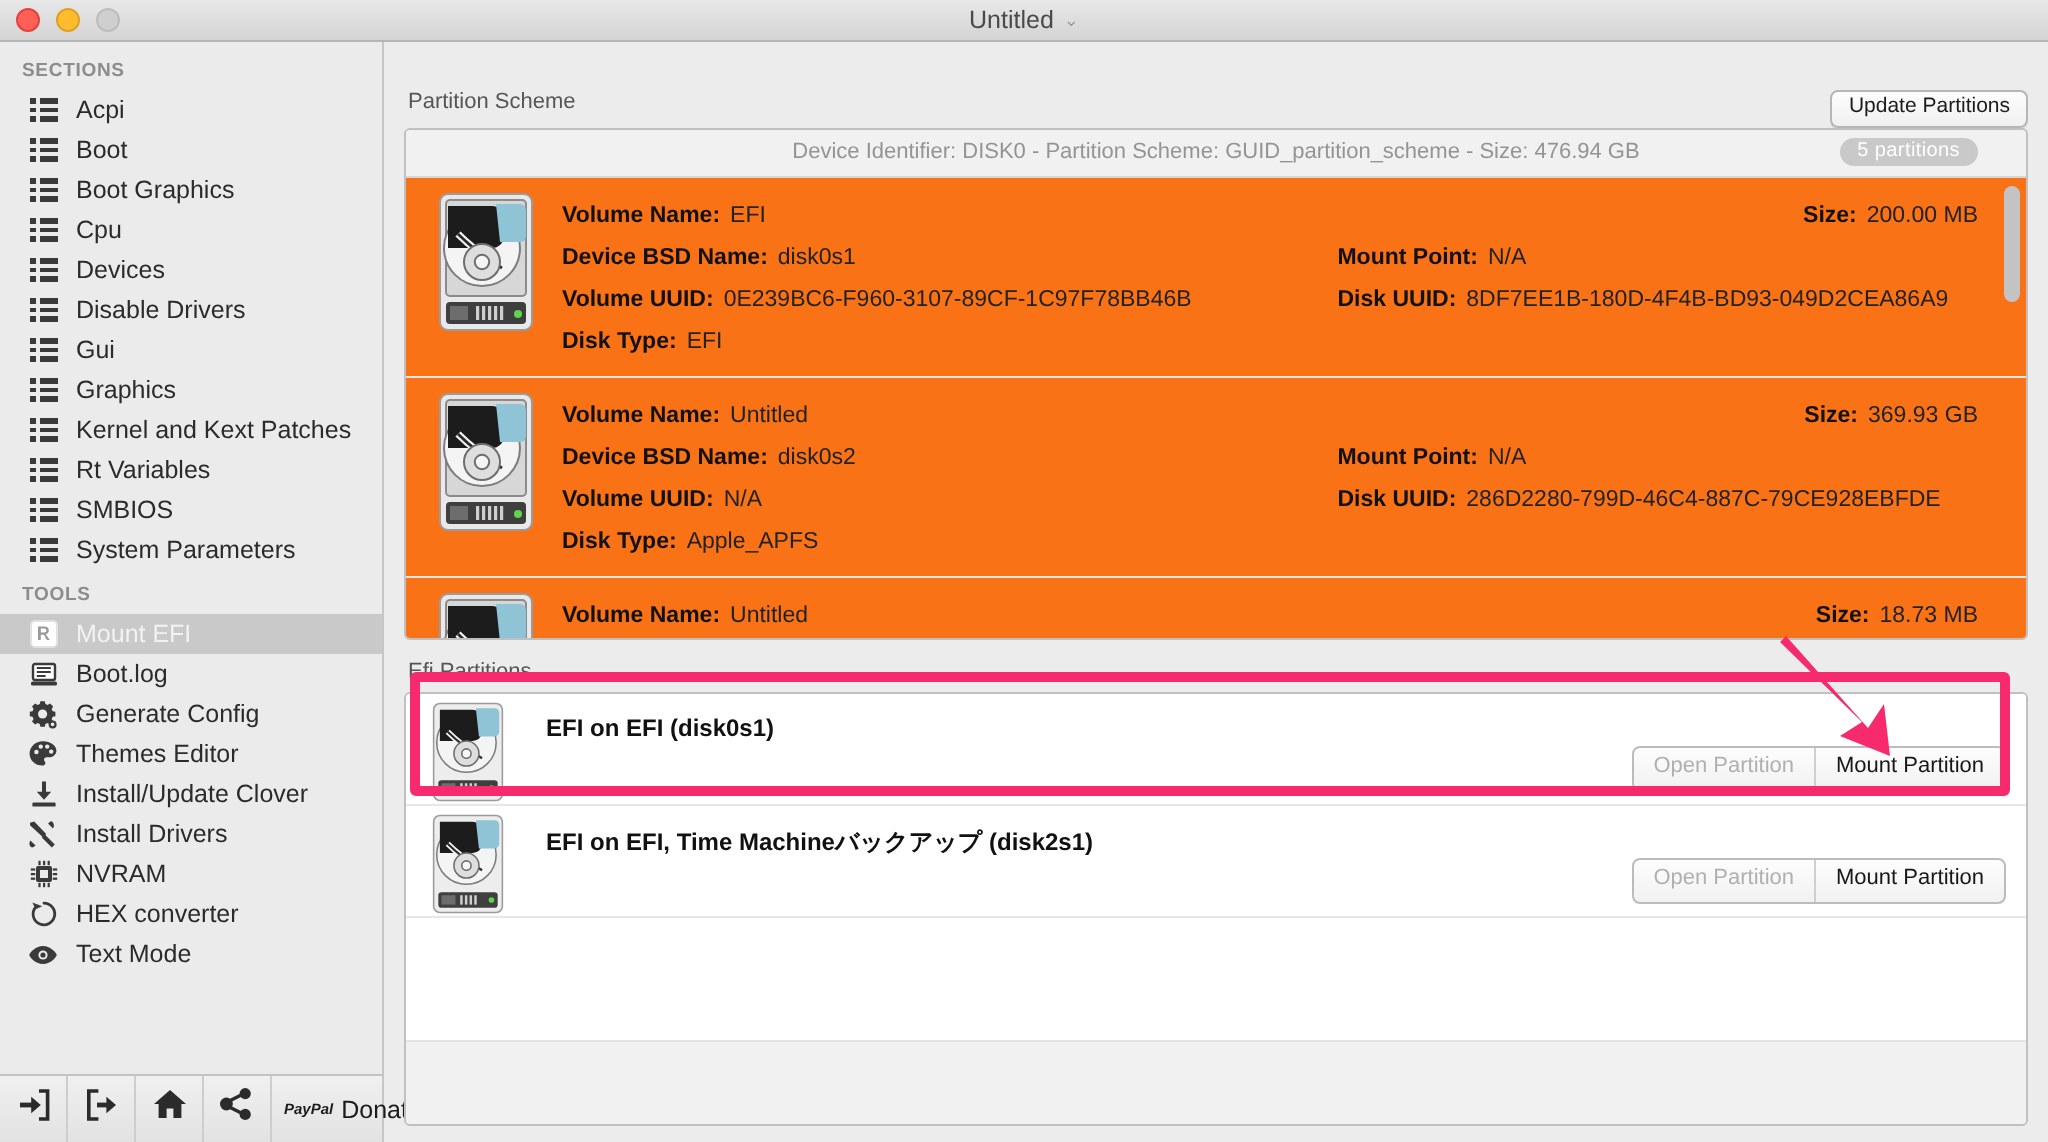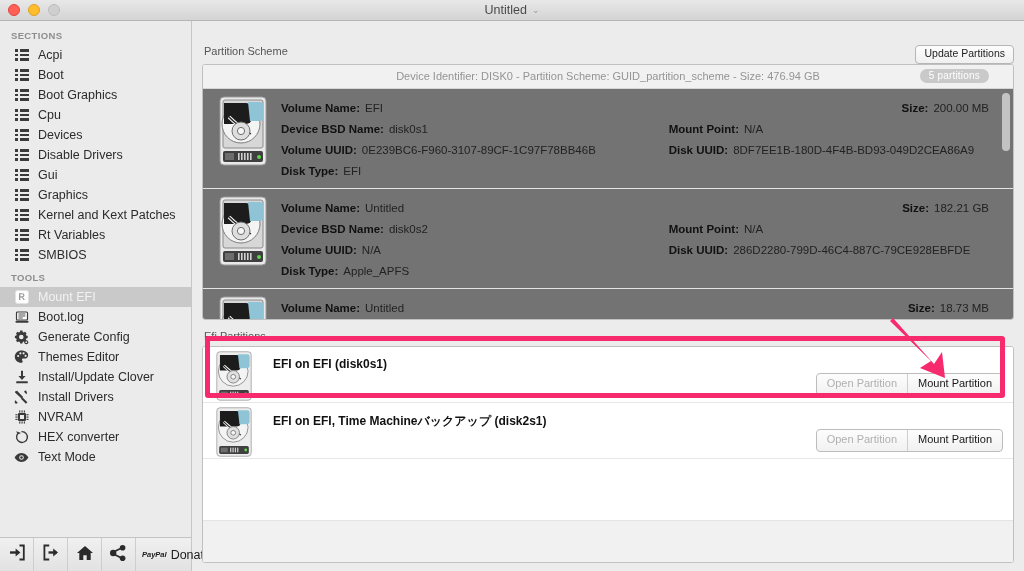--- a/index.html
+++ b/index.html
@@ -128,21 +128,21 @@
     background: #f1f1f1; border-bottom: 1px solid #d6d6d6;
     display: flex; align-items: center; justify-content: center;
     position: relative;
   }
   .scheme-head-text { font-size: 11px; color: #949494; }
   .badge {
     position: absolute; right: 24px; top: 4px;
     background: #c9c9c9; color: #fff; font-size: 10px;
     border-radius: 9px; padding: 1px 9px 2px; letter-spacing: .2px;
   }
-  .scheme-list { flex: 1; overflow: hidden; background: #737373; }
+  .scheme-list { flex: 1; overflow: hidden; background: #f97316; }
   .part-row {
     display: flex; gap: 12px; padding: 6px 14px 6px 14px;
     border-bottom: 1px solid #e4e4e4; position: relative;
   }
   .diskicon { width: 52px; height: 72px; flex: 0 0 52px; }
   .fields { flex: 1; min-width: 0; padding-top: 3px; }
   .fline { display: flex; font-size: 11.5px; color: #1a1a1a; height: 21px; align-items: center; }
   .fl-left { width: 54%; display: flex; gap: 5px; }
   .fl-right { flex: 1; display: flex; gap: 5px; }
   .fl-right.sz { justify-content: flex-end; padding-right: 10px; }
@@ -352,20 +352,33 @@
               <span class="listicon">
                 <i></i>
                 <i></i>
                 <i></i>
                 <b></b>
                 <b></b>
                 <b></b>
               </span>
             </span>
           <span class="sb-label">SMBIOS</span>
+        </div>
+        <div class="sb-item">
+          <span class="sb-ico">
+              <span class="listicon">
+                <i></i>
+                <i></i>
+                <i></i>
+                <b></b>
+                <b></b>
+                <b></b>
+              </span>
+            </span>
+          <span class="sb-label">System Parameters</span>
         </div>
 
         <div class="group-header" style="padding-top:7px">TOOLS</div>
 
         <div class="sb-item selected">
           <span class="sb-ico">
             <svg width="14" height="14" viewBox="0 0 14 14">
                 <rect x="0.5" y="0.5" width="13" height="13" rx="2" fill="#fff" stroke="#e2e2e2"></rect>
                 <path d="M4 3.2h3.1c1.5 0 2.3.8 2.3 2 0 1-.6 1.7-1.5 1.9L9.9 10H8.4L7 7.4H5.4V10H4V3.2zm1.4 1.1v2h1.6c.8 0 1.2-.4 1.2-1s-.4-1-1.2-1H5.4z" fill="#9a9a9a"></path>
               </svg>
@@ -629,21 +642,21 @@
               </svg>
             </div>
             <div class="fields">
               <div class="fline">
                 <span class="fl-left">
                     <span class="k">Volume Name:</span>
                     <span class="v">Untitled</span>
                   </span>
                 <span class="fl-right sz">
                     <span class="k">Size:</span>
-                    <span class="v">182.21 GB</span>
+                    <span class="v">369.93 GB</span>
                   </span>
               </div>
               <div class="fline">
                 <span class="fl-left">
                     <span class="k">Device BSD Name:</span>
                     <span class="v">disk0s2</span>
                   </span>
                 <span class="fl-right">
                     <span class="k">Mount Point:</span>
                     <span class="v">N/A</span>

